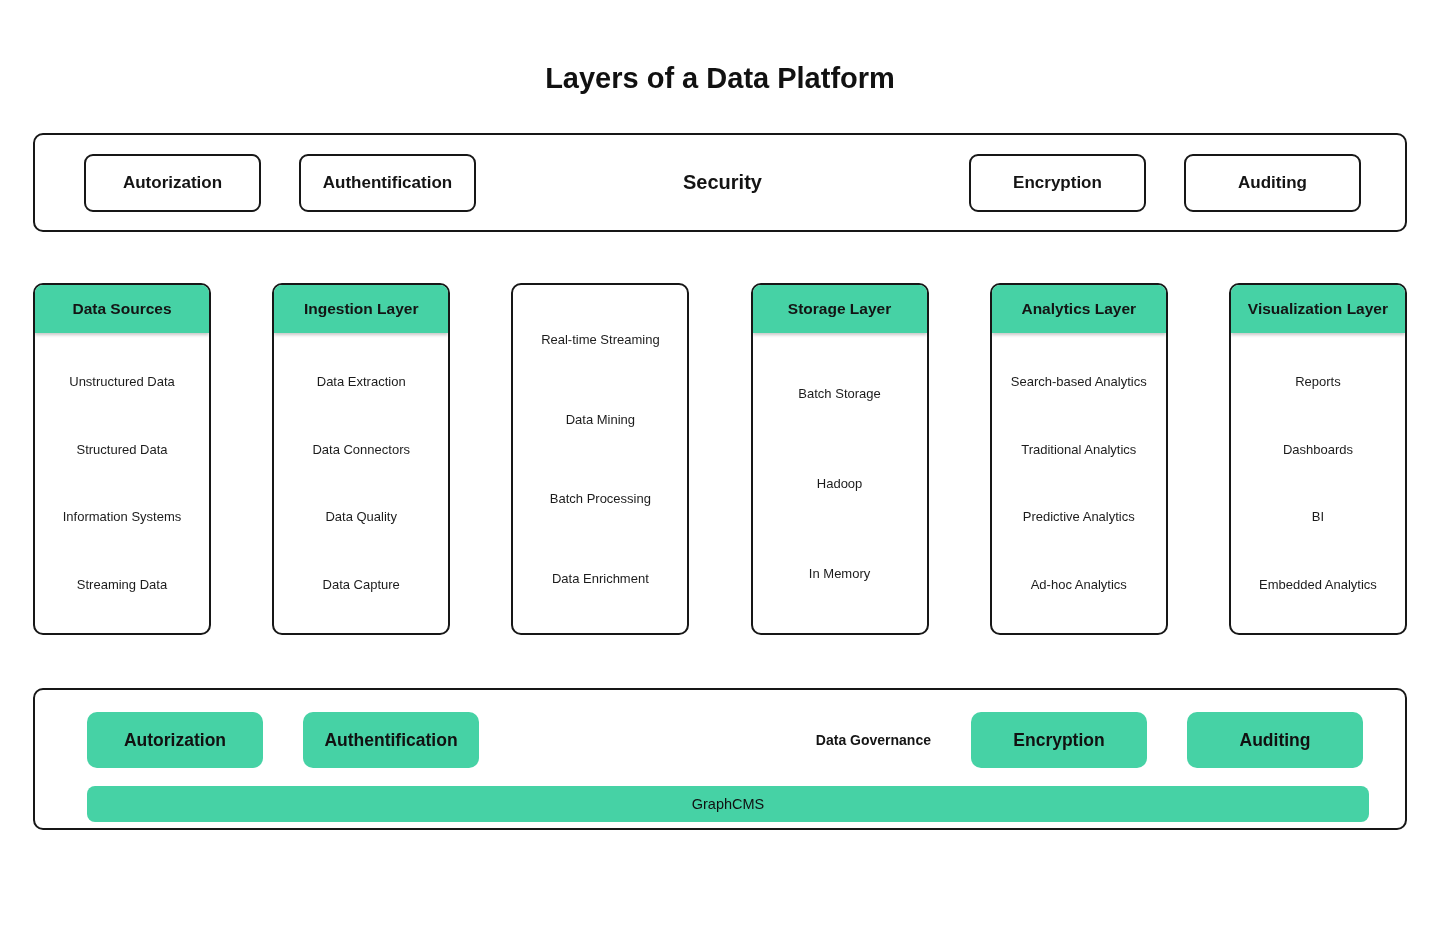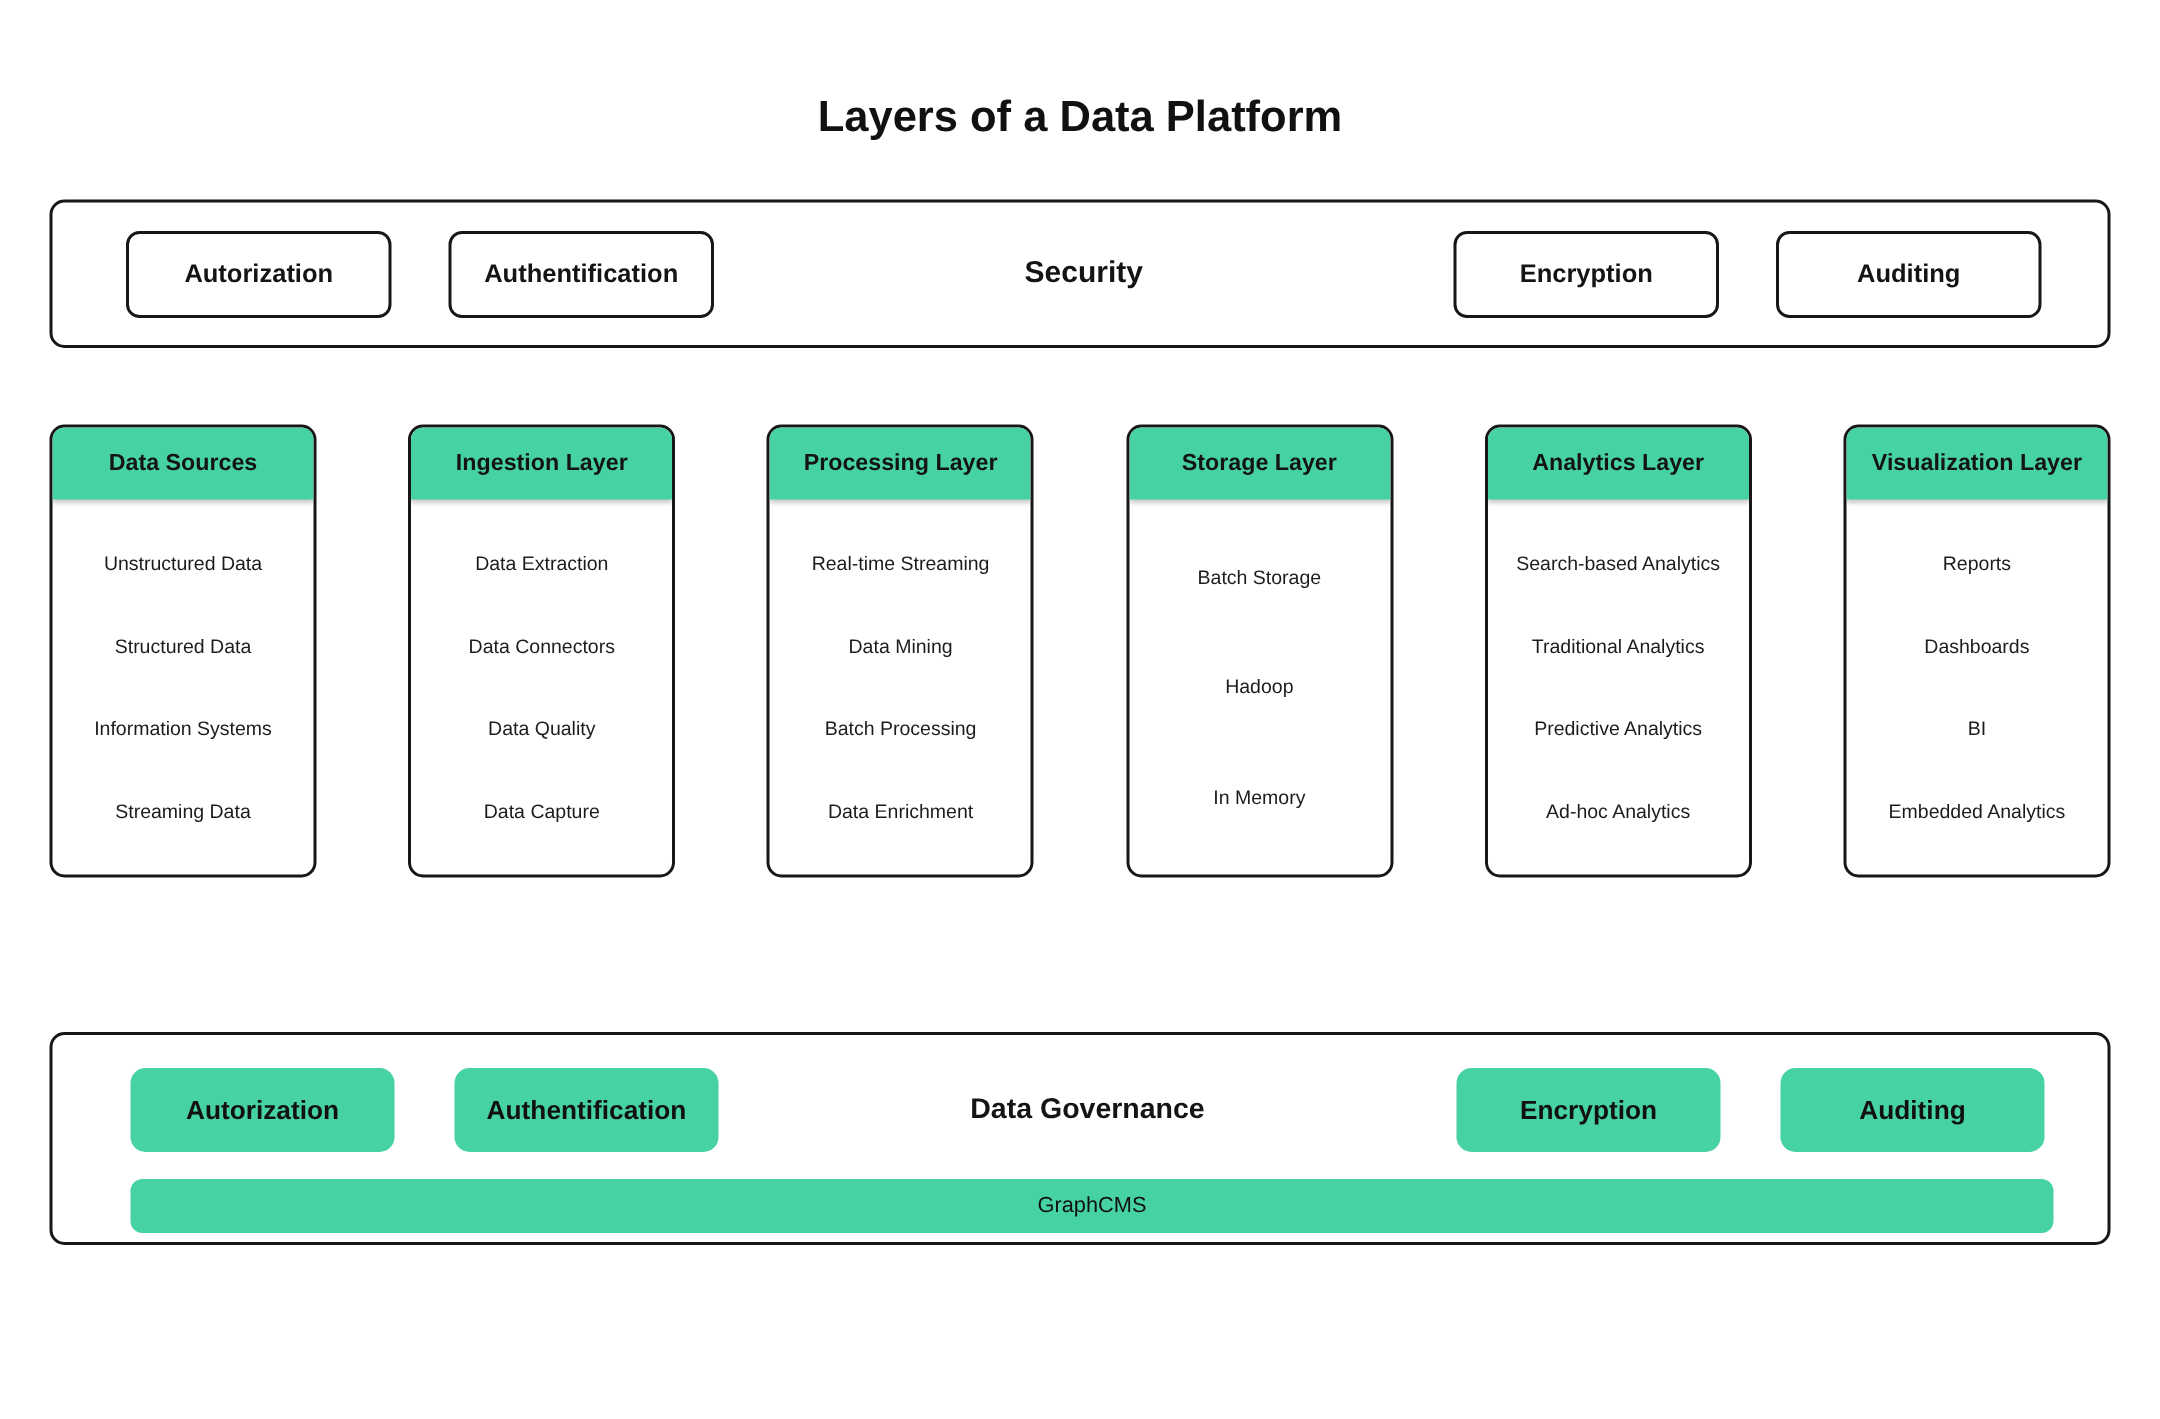--- a/index.html
+++ b/index.html
@@ -49,21 +49,21 @@
   }
   
   .columns-row {
     position: absolute;
     left: 33px; top: 283px;
     width: 1374px; height: 344px;
     display: flex;
     justify-content: space-between;
   }
   .layer-column {
-    width: 178px; height: 302px;
+    width: 178px; height: 352px;
     border: 2px solid #171717;
     border-radius: 10px;
     background: #ffffff;
     overflow: hidden;
     display: flex;
     flex-direction: column;
   }
   .layer-header {
     height: 48px;
     flex: none;
@@ -108,22 +108,22 @@
     width: 176px; height: 56px;
     background: #46d2a5;
     border-radius: 10px;
     display: flex; align-items: center; justify-content: center;
     font-size: 17.5px; font-weight: 700;
     color: #111;
     flex: none;
   }
   .gov-center-label {
     flex: 1;
-    text-align: center;
-    font-size: 19px;
+    text-align: right;
+    font-size: 14px;
     font-weight: 700;
   }
   .graphcms-bar {
     position: absolute;
     left: 52px; top: 96px;
     width: 1282px; height: 36px;
     background: #46d2a5;
     border-radius: 8px;
     display: flex; align-items: center; justify-content: center;
     font-size: 14.5px; font-weight: 400;
@@ -159,21 +159,20 @@
     <div class="layer-header">Ingestion Layer</div>
     <div class="layer-body">
       <div class="layer-item">Data Extraction</div>
       <div class="layer-item">Data Connectors</div>
       <div class="layer-item">Data Quality</div>
       <div class="layer-item">Data Capture</div>
     </div>
   </div>
 
   <div class="layer-column">
-    <div class="layer-header">Processing Layer</div>
     <div class="layer-body">
       <div class="layer-item">Real-time Streaming</div>
       <div class="layer-item">Data Mining</div>
       <div class="layer-item">Batch Processing</div>
       <div class="layer-item">Data Enrichment</div>
     </div>
   </div>
 
   <div class="layer-column">
     <div class="layer-header">Storage Layer</div>

